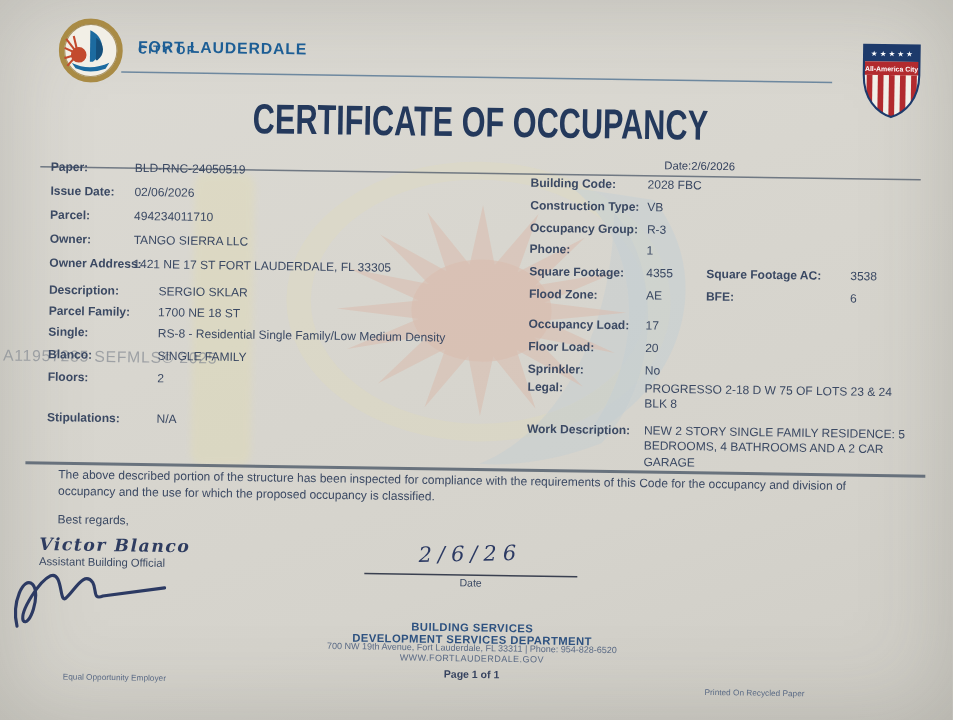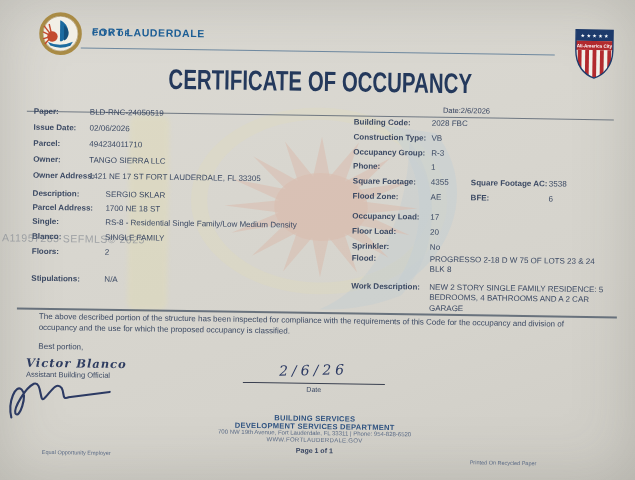--- a/index.html
+++ b/index.html
@@ -43,21 +43,21 @@
   
   .frow{position:absolute;height:11px;}
   .lcol{left:32px;width:300px;}
   .rcol{left:352px;width:265px;}
   .flabel{position:absolute;left:0;top:0;font-weight:bold;font-size:8px;white-space:nowrap;color:#3b4963;}
   .fvalue{position:absolute;top:0;font-size:8px;white-space:nowrap;color:#3b4963;}
   .ga .fvalue{left:56px;}
   .gb .fvalue{left:73px;}
   .rcol .fvalue{left:78px;}
   .rcol .flabel2{position:absolute;left:118px;top:0;font-weight:bold;font-size:8px;white-space:nowrap;color:#3b4963;}
-  .rcol .fvalue2{position:absolute;left:196px;top:0;font-size:8px;white-space:nowrap;color:#3b4963;}
+  .rcol .fvalue2{position:absolute;left:214px;top:0;font-size:8px;white-space:nowrap;color:#3b4963;}
   .rcol .wrapval{white-space:normal;line-height:1.3;}
   .legal .fvalue{width:172px;}
   .workdesc .fvalue{width:195px;}
   
   .para{position:absolute;left:40px;top:316px;width:565px;font-size:8px;line-height:1.35;color:#3b4963;}
   .regards{position:absolute;left:40px;top:346px;font-size:8px;color:#3b4963;}
   .sig-name{
     position:absolute;left:28px;top:360px;font-family:"DejaVu Serif","Liberation Serif",serif;
     font-style:italic;font-weight:bold;font-size:11.5px;letter-spacing:1px;color:#2e3c60;
   }
@@ -161,21 +161,21 @@
     </div>
     <div class="frow lcol ga" style="top:175px">
       <span class="flabel">Owner Address:</span>
       <span class="fvalue">1421 NE 17 ST FORT LAUDERDALE, FL 33305</span>
     </div>
     <div class="frow lcol gb" style="top:193px">
       <span class="flabel">Description:</span>
       <span class="fvalue">SERGIO SKLAR</span>
     </div>
     <div class="frow lcol gb" style="top:207px">
-      <span class="flabel">Parcel Address:</span>
+      <span class="flabel">Parcel Family:</span>
       <span class="fvalue">1700 NE 18 ST</span>
     </div>
     <div class="frow lcol gb" style="top:221px">
       <span class="flabel">Single:</span>
       <span class="fvalue">RS-8 - Residential Single Family/Low Medium Density</span>
     </div>
     <div class="frow lcol gb" style="top:236px">
       <span class="flabel">Blanco:</span>
       <span class="fvalue">SINGLE FAMILY</span>
     </div>
@@ -222,31 +222,31 @@
     </div>
     <div class="frow rcol" style="top:226px">
       <span class="flabel">Floor Load:</span>
       <span class="fvalue">20</span>
     </div>
     <div class="frow rcol" style="top:241px">
       <span class="flabel">Sprinkler:</span>
       <span class="fvalue">No</span>
     </div>
     <div class="frow rcol legal" style="top:253px">
-      <span class="flabel">Flood:</span>
+      <span class="flabel">Legal:</span>
       <span class="fvalue wrapval">PROGRESSO 2-18 D W 75 OF LOTS 23 &amp; 24 BLK 8</span>
     </div>
     <div class="frow rcol workdesc" style="top:281px">
       <span class="flabel">Work Description:</span>
       <span class="fvalue wrapval">NEW 2 STORY SINGLE FAMILY RESIDENCE: 5 BEDROOMS,  4 BATHROOMS AND A  2 CAR GARAGE</span>
     </div>
 
     <div class="hline3"></div>
     <div class="para">The above described portion of the structure has been inspected for compliance with the requirements of this Code for the occupancy and division of occupancy and the use for which the proposed occupancy is classified.</div>
-    <div class="regards">Best portion,</div>
+    <div class="regards">Best regards,</div>
 
     <div class="sig-name">Victor Blanco</div>
     <div class="sig-title">Assistant Building Official</div>
     <svg class="sig-scrawl" width="120" height="50" viewBox="0 0 120 50">
       <path d="M6,44 C2,28 10,10 16,16 C22,22 14,46 10,40 C8,34 20,14 28,10 C36,7 34,28 38,25 C44,20 50,6 56,14 C59,19 56,26 63,23 L104,17" fill="none" stroke="#2c3a63" stroke-width="2.1" stroke-linecap="round"></path>
     </svg>
 
     <div class="date-hand">2/6/26</div>
     <div class="date-rule"></div>
     <div class="date-label">Date</div>

